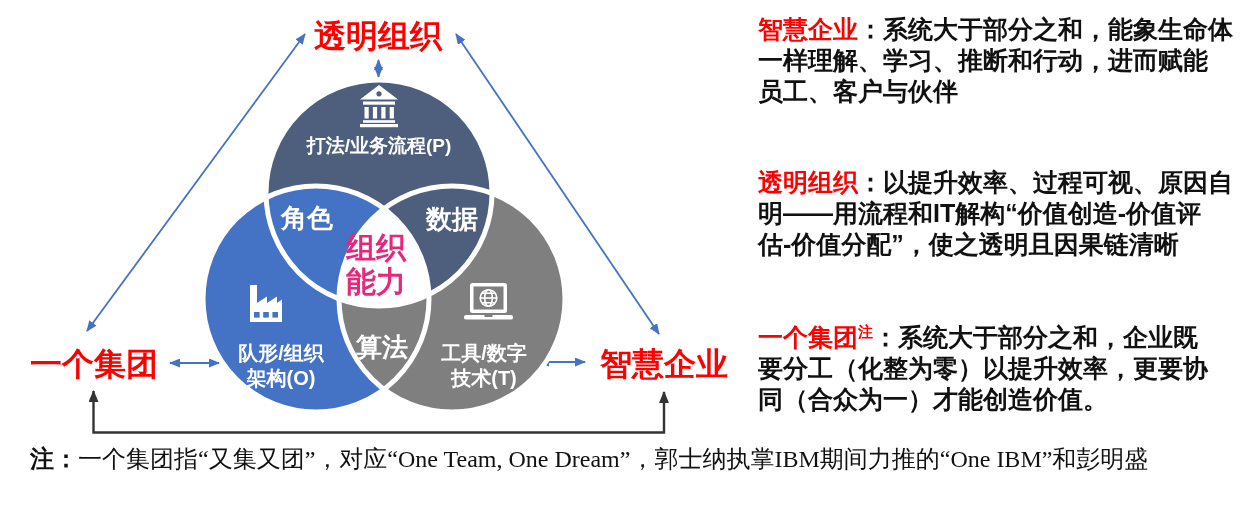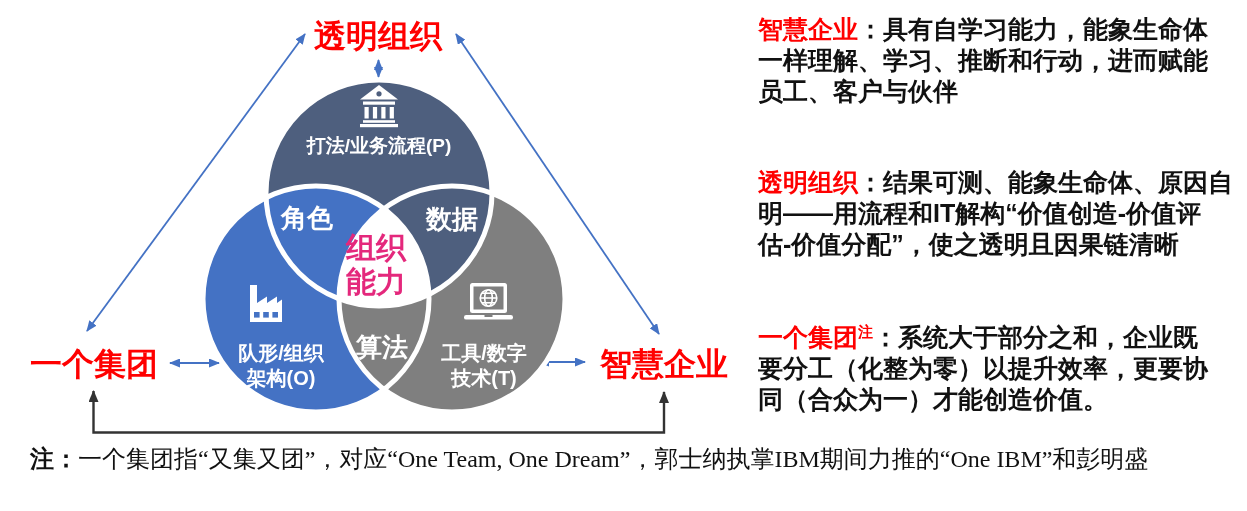--- a/index.html
+++ b/index.html
@@ -125,27 +125,27 @@
     </g>
 
     <g text-anchor="middle" fill="#FF0000" font-size="32">
       <text x="378" y="36" dominant-baseline="central">透明组织</text>
       <text x="94" y="364" dominant-baseline="central">一个集团</text>
       <text x="664" y="364" dominant-baseline="central">智慧企业</text>
     </g>
   </svg>
 
   <div class="ann" style="top:14px">
-    <div><span class="hd">智慧企业</span><span>：具有自学习能力，能象生命体</span></div>
+    <div><span class="hd">智慧企业</span><span>：系统大于部分之和，能象生命体</span></div>
     <div>一样理解、学习、推断和行动，进而赋能</div>
     <div>员工、客户与伙伴</div>
   </div>
 
   <div class="ann" style="top:167px">
-    <div><span class="hd">透明组织</span><span>：结果可测、能象生命体、原因自</span></div>
+    <div><span class="hd">透明组织</span><span>：以提升效率、过程可视、原因自</span></div>
     <div>明——用流程和IT解构“价值创造-价值评</div>
     <div>估-价值分配”，使之透明且因果链清晰</div>
   </div>
 
   <div class="ann" style="top:322px">
     <div><span class="hd">一个集团</span><sup>注</sup><span>：系统大于部分之和，企业既</span></div>
     <div>要分工（化整为零）以提升效率，更要协</div>
     <div>同（合众为一）才能创造价值。</div>
   </div>
 

